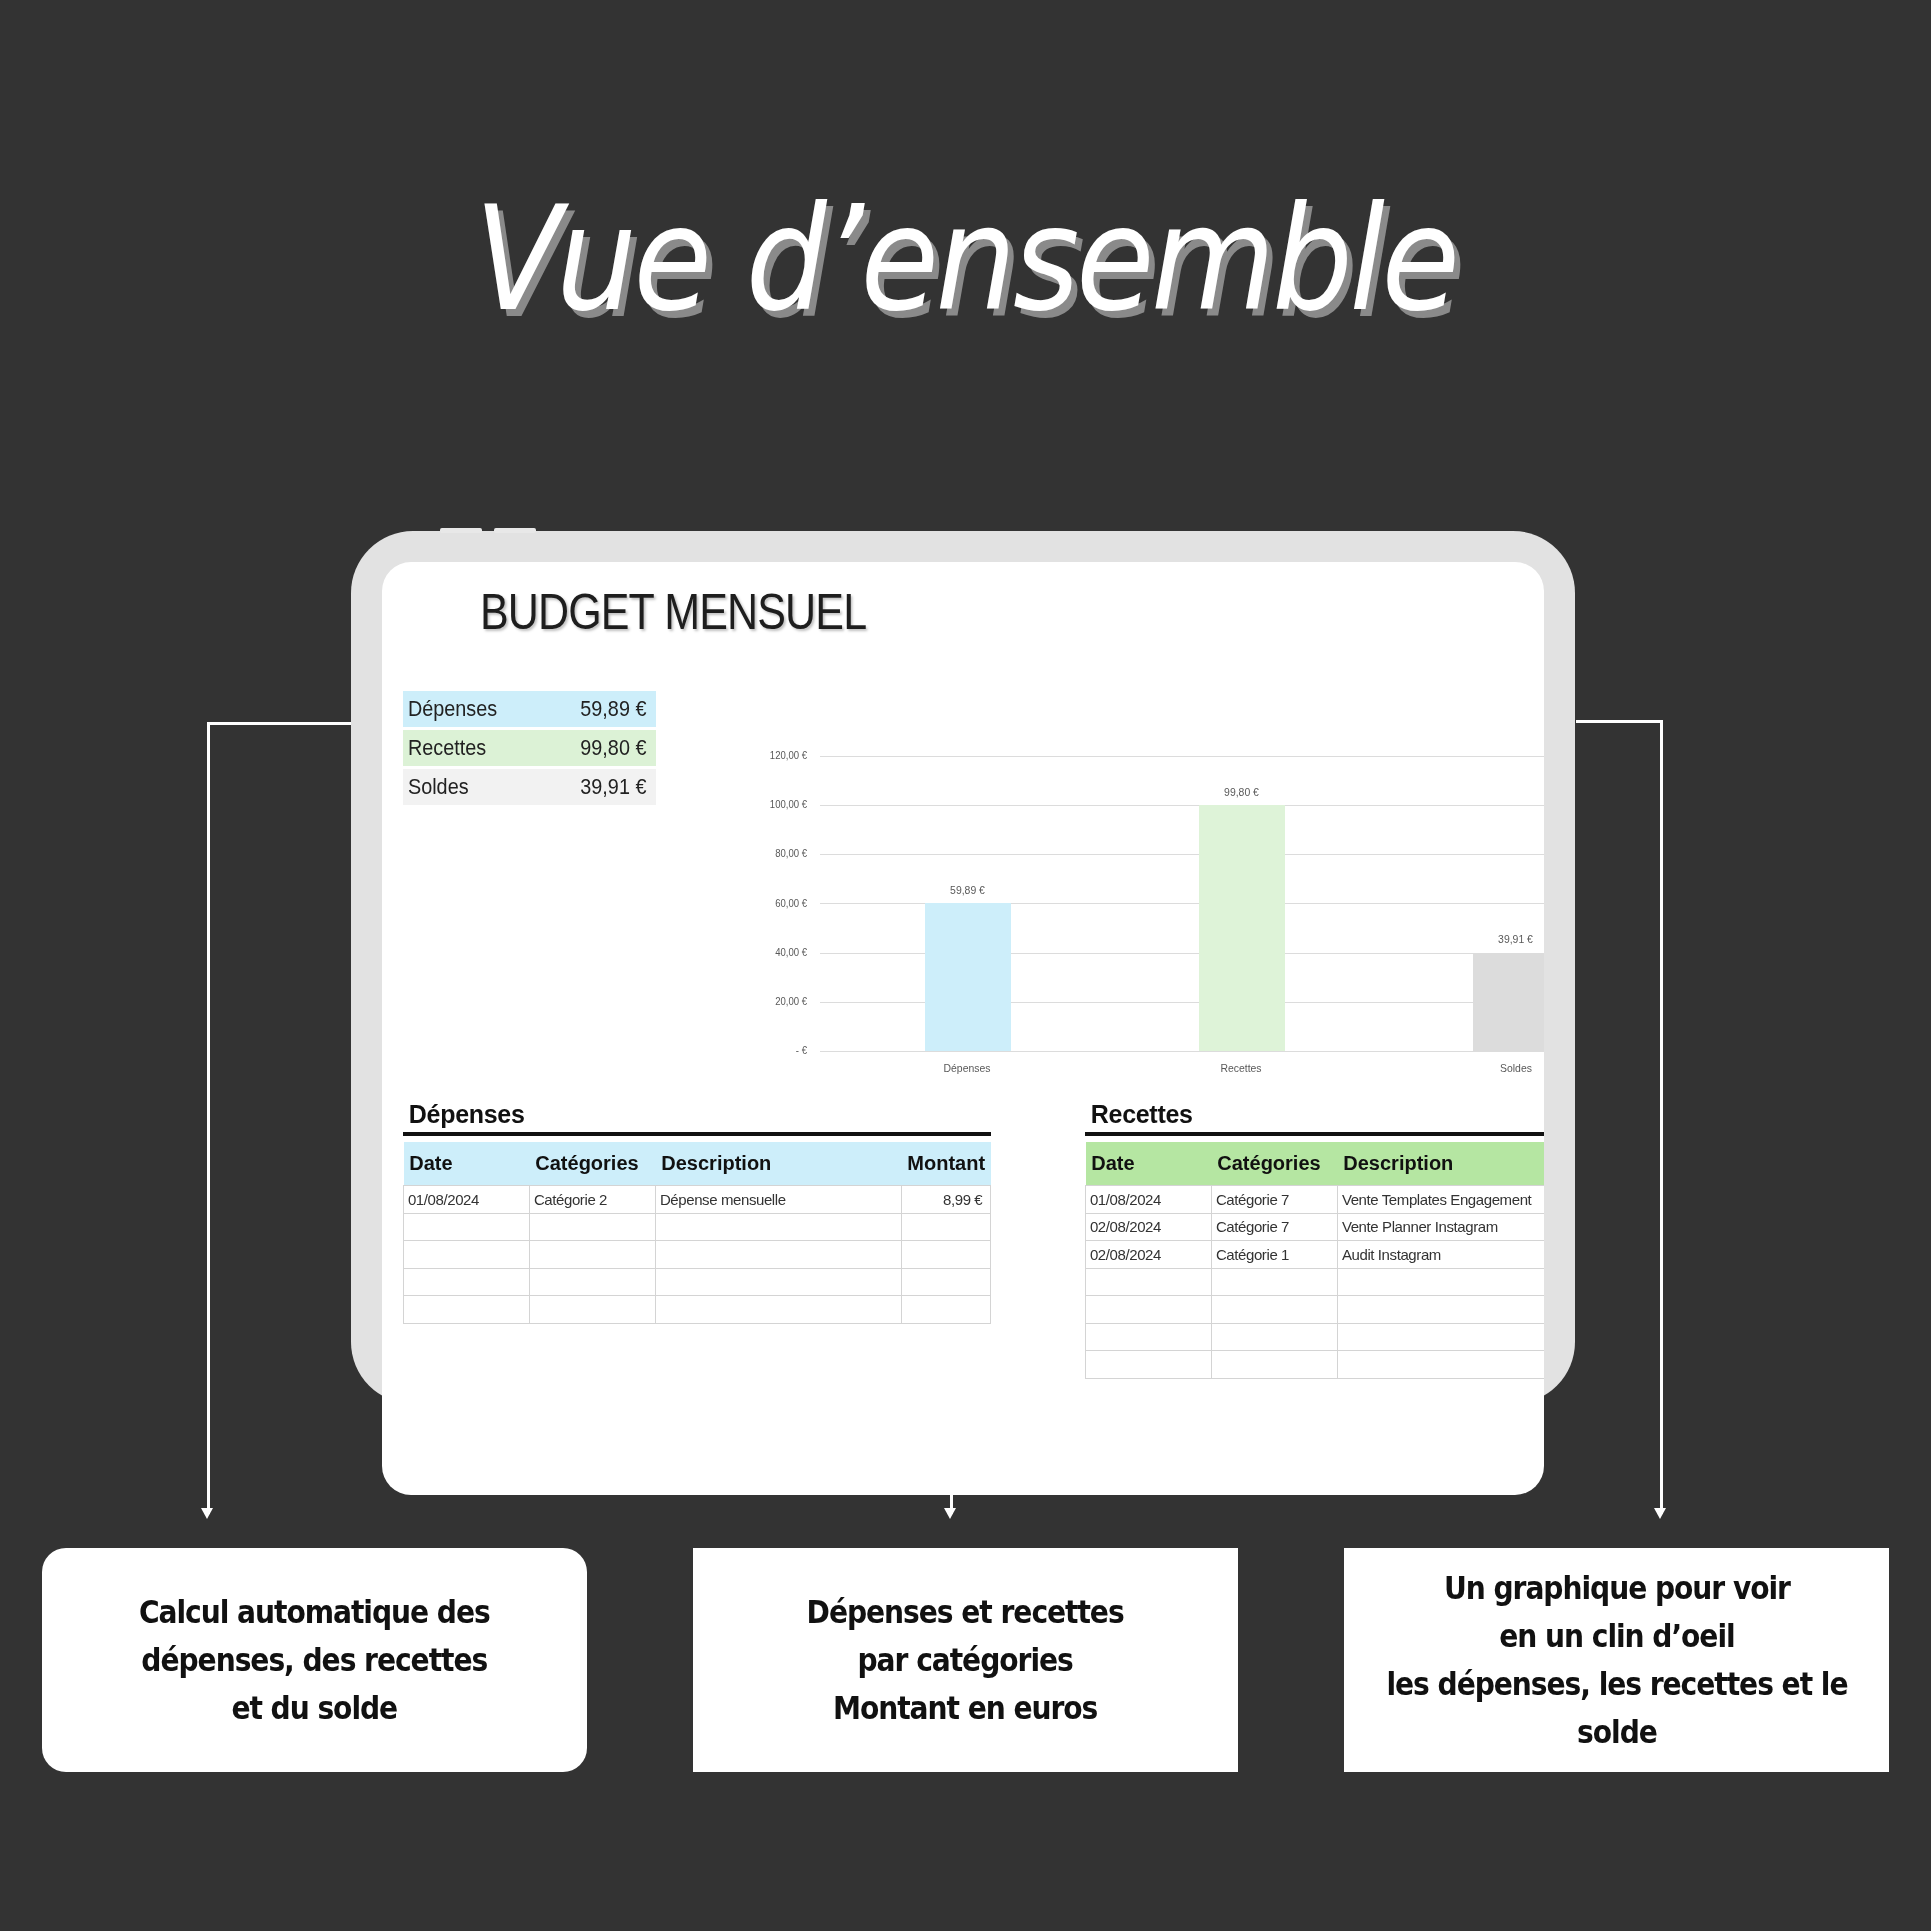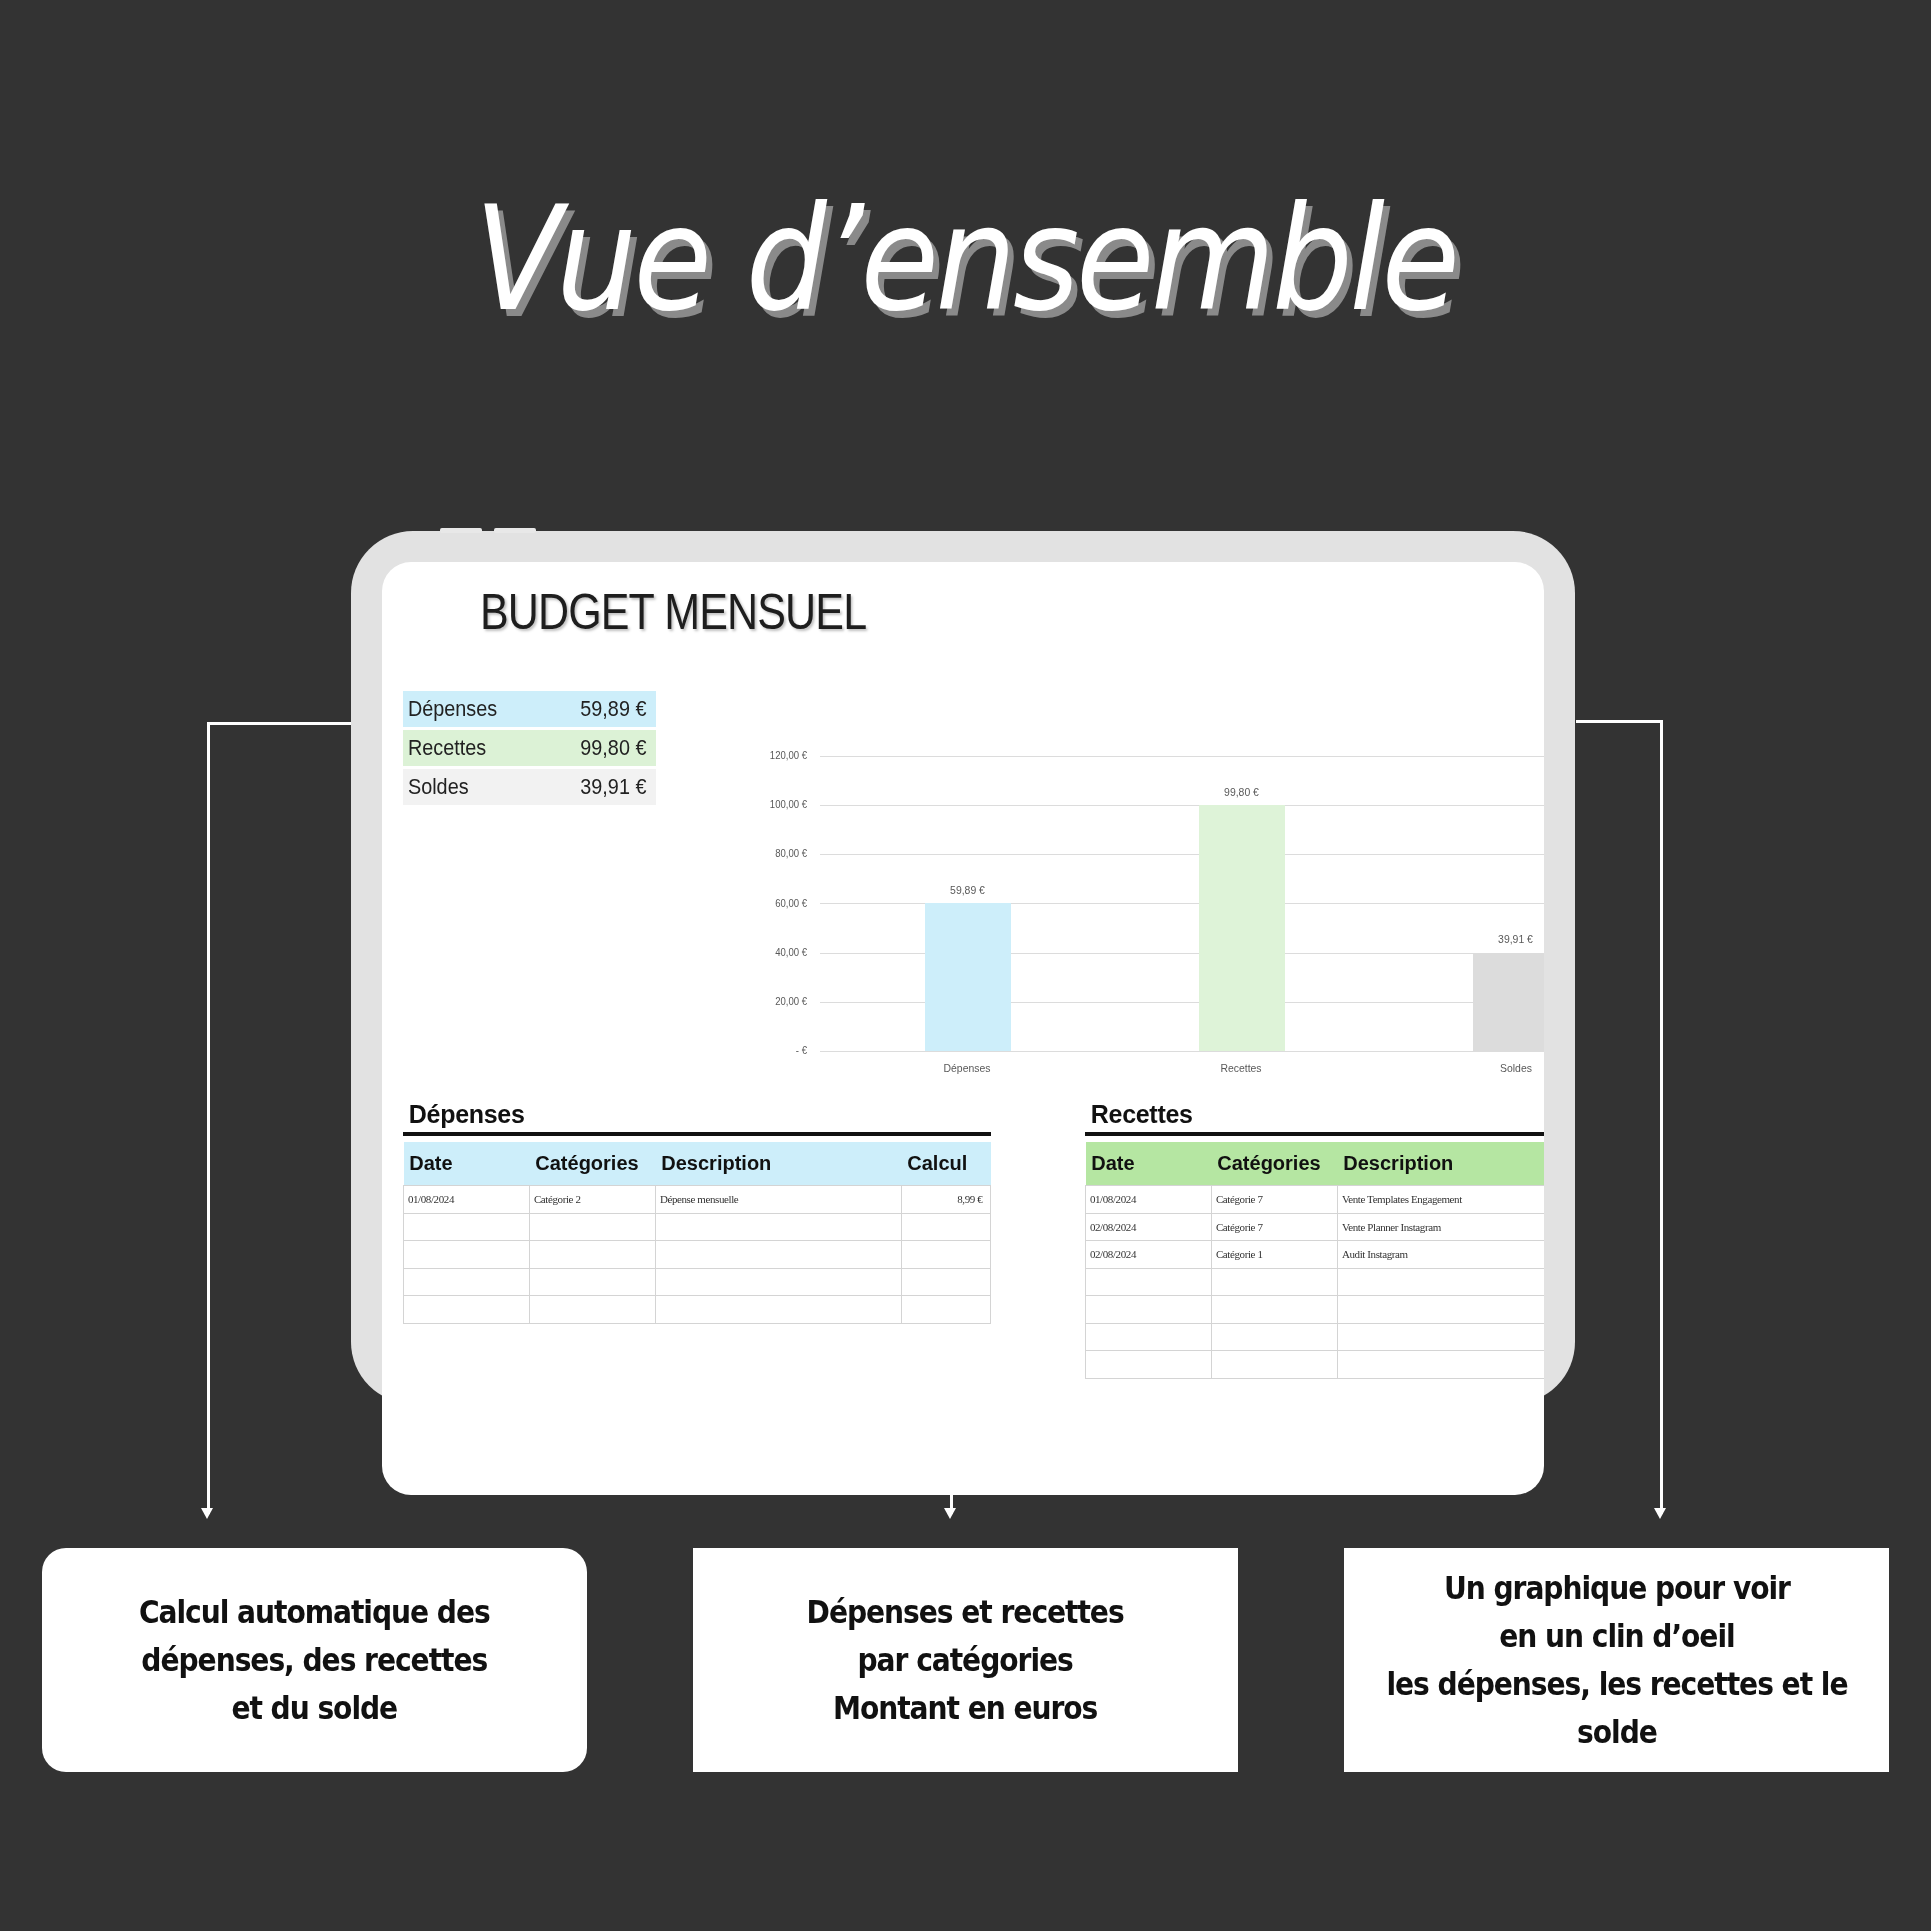--- a/index.html
+++ b/index.html
@@ -50,21 +50,21 @@
   .bar { position: absolute; width: 86px; }
   .bar-label { position: absolute; font-size: 11.6px; color: #595959; text-align: center; width: 97px; transform: scaleX(0.9); }
   .x-label { position: absolute; font-size: 11.6px; color: #595959; text-align: center; width: 116px; transform: scaleX(0.9); }
 
   
   .tbl-block { position: absolute; top: 535px; }
   .tbl-title { font-size: 25px; font-weight: 700; color: #111; padding-left: 5.8px; height: 35px; line-height: 35px; letter-spacing: -0.3px; }
   .tbl-rule { height: 3.9px; background: #111; }
   table { border-collapse: collapse; margin-top: 5.8px; }
   th { height: 44px; text-align: left; font-size: 20px; font-weight: 700; color: #111; padding-left: 5.8px; }
-  td { height: 27.5px; font-size: 11px; color: #333; padding: 0 3.9px; border: 1.4px solid #d4d4d4; white-space: nowrap; font-family: Liberation Serif, serif; letter-spacing: -0.4px; }
+  td { height: 27.5px; font-size: 15px; color: #333; padding: 0 3.9px; border: 1.4px solid #d4d4d4; white-space: nowrap; font-family: Liberation Sans, sans-serif; letter-spacing: -0.4px; }
   td.num { text-align: right; padding-right: 7.7px; }
 
   
   .line { position: absolute; background: #ffffff; }
   .arrow { position: absolute; width: 0; height: 0; border-left: 6.8px solid transparent; border-right: 6.8px solid transparent; border-top: 11.6px solid #ffffff; }
 
   
   .callout {
     position: absolute; top: 1548px; width: 545px; height: 224px; background: #ffffff;
     display: flex; align-items: center; justify-content: center; text-align: center;
@@ -148,21 +148,21 @@
 
     <div class="tbl-block" style="left:21px; width:588px;">
       <div class="tbl-title">Dépenses</div>
       <div class="tbl-rule"></div>
       <table style="width:588px;">
         <tbody>
             <tr style="background:#cdeefa;">
           <th style="width:126px;">Date</th>
           <th style="width:126px;">Catégories</th>
           <th style="width:246px;">Description</th>
-          <th style="width:89px;">Calcul</th>
+          <th style="width:89px;">Montant</th>
         </tr>
         <tr>
           <td>01/08/2024</td>
           <td>Catégorie 2</td>
           <td>Dépense mensuelle</td>
           <td class="num">8,99 €</td>
         </tr>
         <tr>
               <td></td>
               <td></td>

